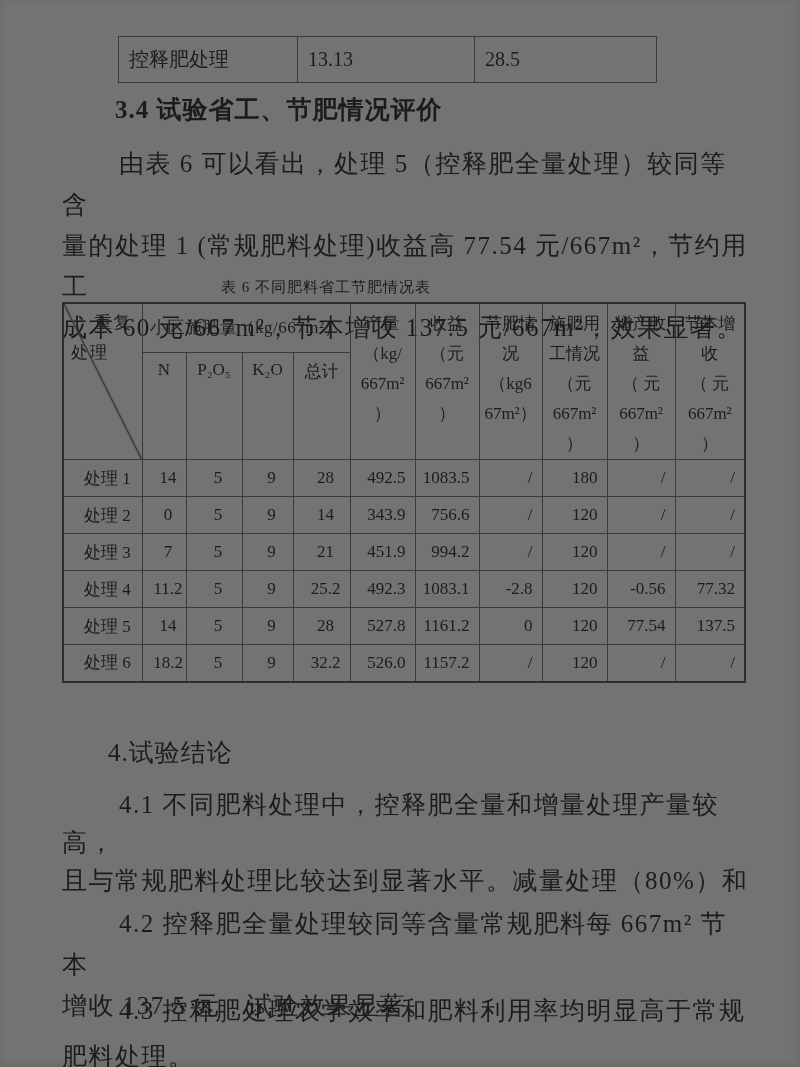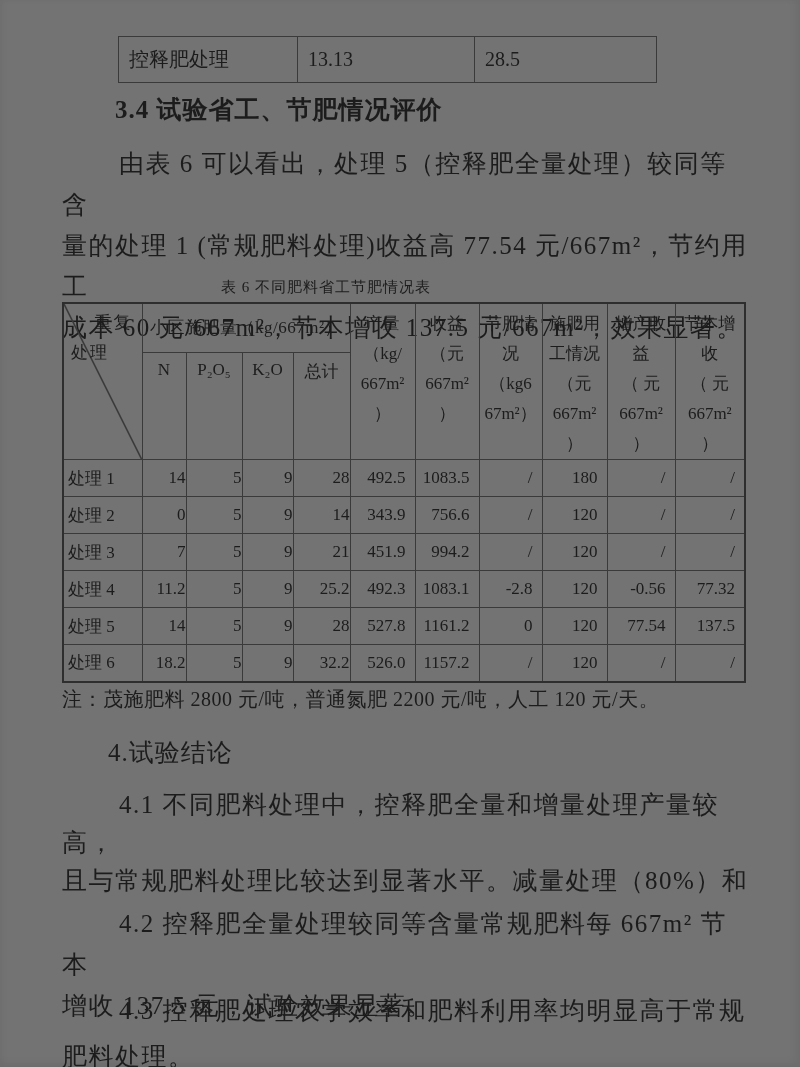--- a/index.html
+++ b/index.html
@@ -26,22 +26,22 @@
     font-size:15px; letter-spacing:1px;margin-top:10px; }
 
   
   .t6 { position:absolute; left:62px; top:302px; width:684px;
     border-collapse:collapse; table-layout:fixed; border:2px solid #2e2e2e; }
   .t6 td, .t6 th { border:1px solid #3a3a3a; font-weight:normal; font-size:17px; }
   .t6 .group-hd { height:47px; text-align:center; vertical-align:middle; letter-spacing:0.5px; }
   .t6 .sub-hd { height:102px; text-align:center; vertical-align:top; padding-top:7px; }
   .t6 .col-hd { text-align:center; vertical-align:top; padding-top:5px;
     white-space:pre-line; line-height:30px;font-family:Liberation Serif, serif; }
-  .t6 td.rowlabel { padding-left:4px; text-align:left; }
-  .t6 td.num-left { padding-left:8px; text-align:right; }
+  .t6 td.rowlabel { padding-left:20px; text-align:left; }
+  .t6 td.num-left { padding-left:8px; text-align:center; }
   .t6 td.num-right { padding-right:9px; text-align:right; }
   .t6 tbody td { height:37px; vertical-align:middle; }
 
   .diag { position:relative; overflow:hidden; }
   .diag svg { position:absolute; left:0; top:0; width:100%; height:100%; }
   .diag .tr-label { position:absolute; top:7px; right:9px; letter-spacing:2px; }
   .diag .bl-label { position:absolute; top:37px; left:7px; letter-spacing:2px; }
 
   
   .note { position:absolute; left:62px; top:686px; font-size:20px; letter-spacing:0.5px; }
@@ -220,21 +220,20 @@
           <td class="num-right">526.0</td>
           <td class="num-right">1157.2</td>
           <td class="num-right">/</td>
           <td class="num-right">120</td>
           <td class="num-right">/</td>
           <td class="num-right">/</td>
         </tr>
       </tbody>
   </table>
 
-  <div class="note">注：茂施肥料 2800 元/吨，普通氮肥 2200 元/吨，人工 120 元/天。</div>
 
   <div class="h4">4.试验结论</div>
 
   <div class="p41">
     <div class="ln0">4.1 不同肥料处理中，控释肥全量和增量处理产量较高，</div>
     <div>且与常规肥料处理比较达到显著水平。减量处理（80%）和</div>
   </div>
 
   <div class="p42">
     <div class="ln0">4.2 控释肥全量处理较同等含量常规肥料每 667m² 节本</div>

